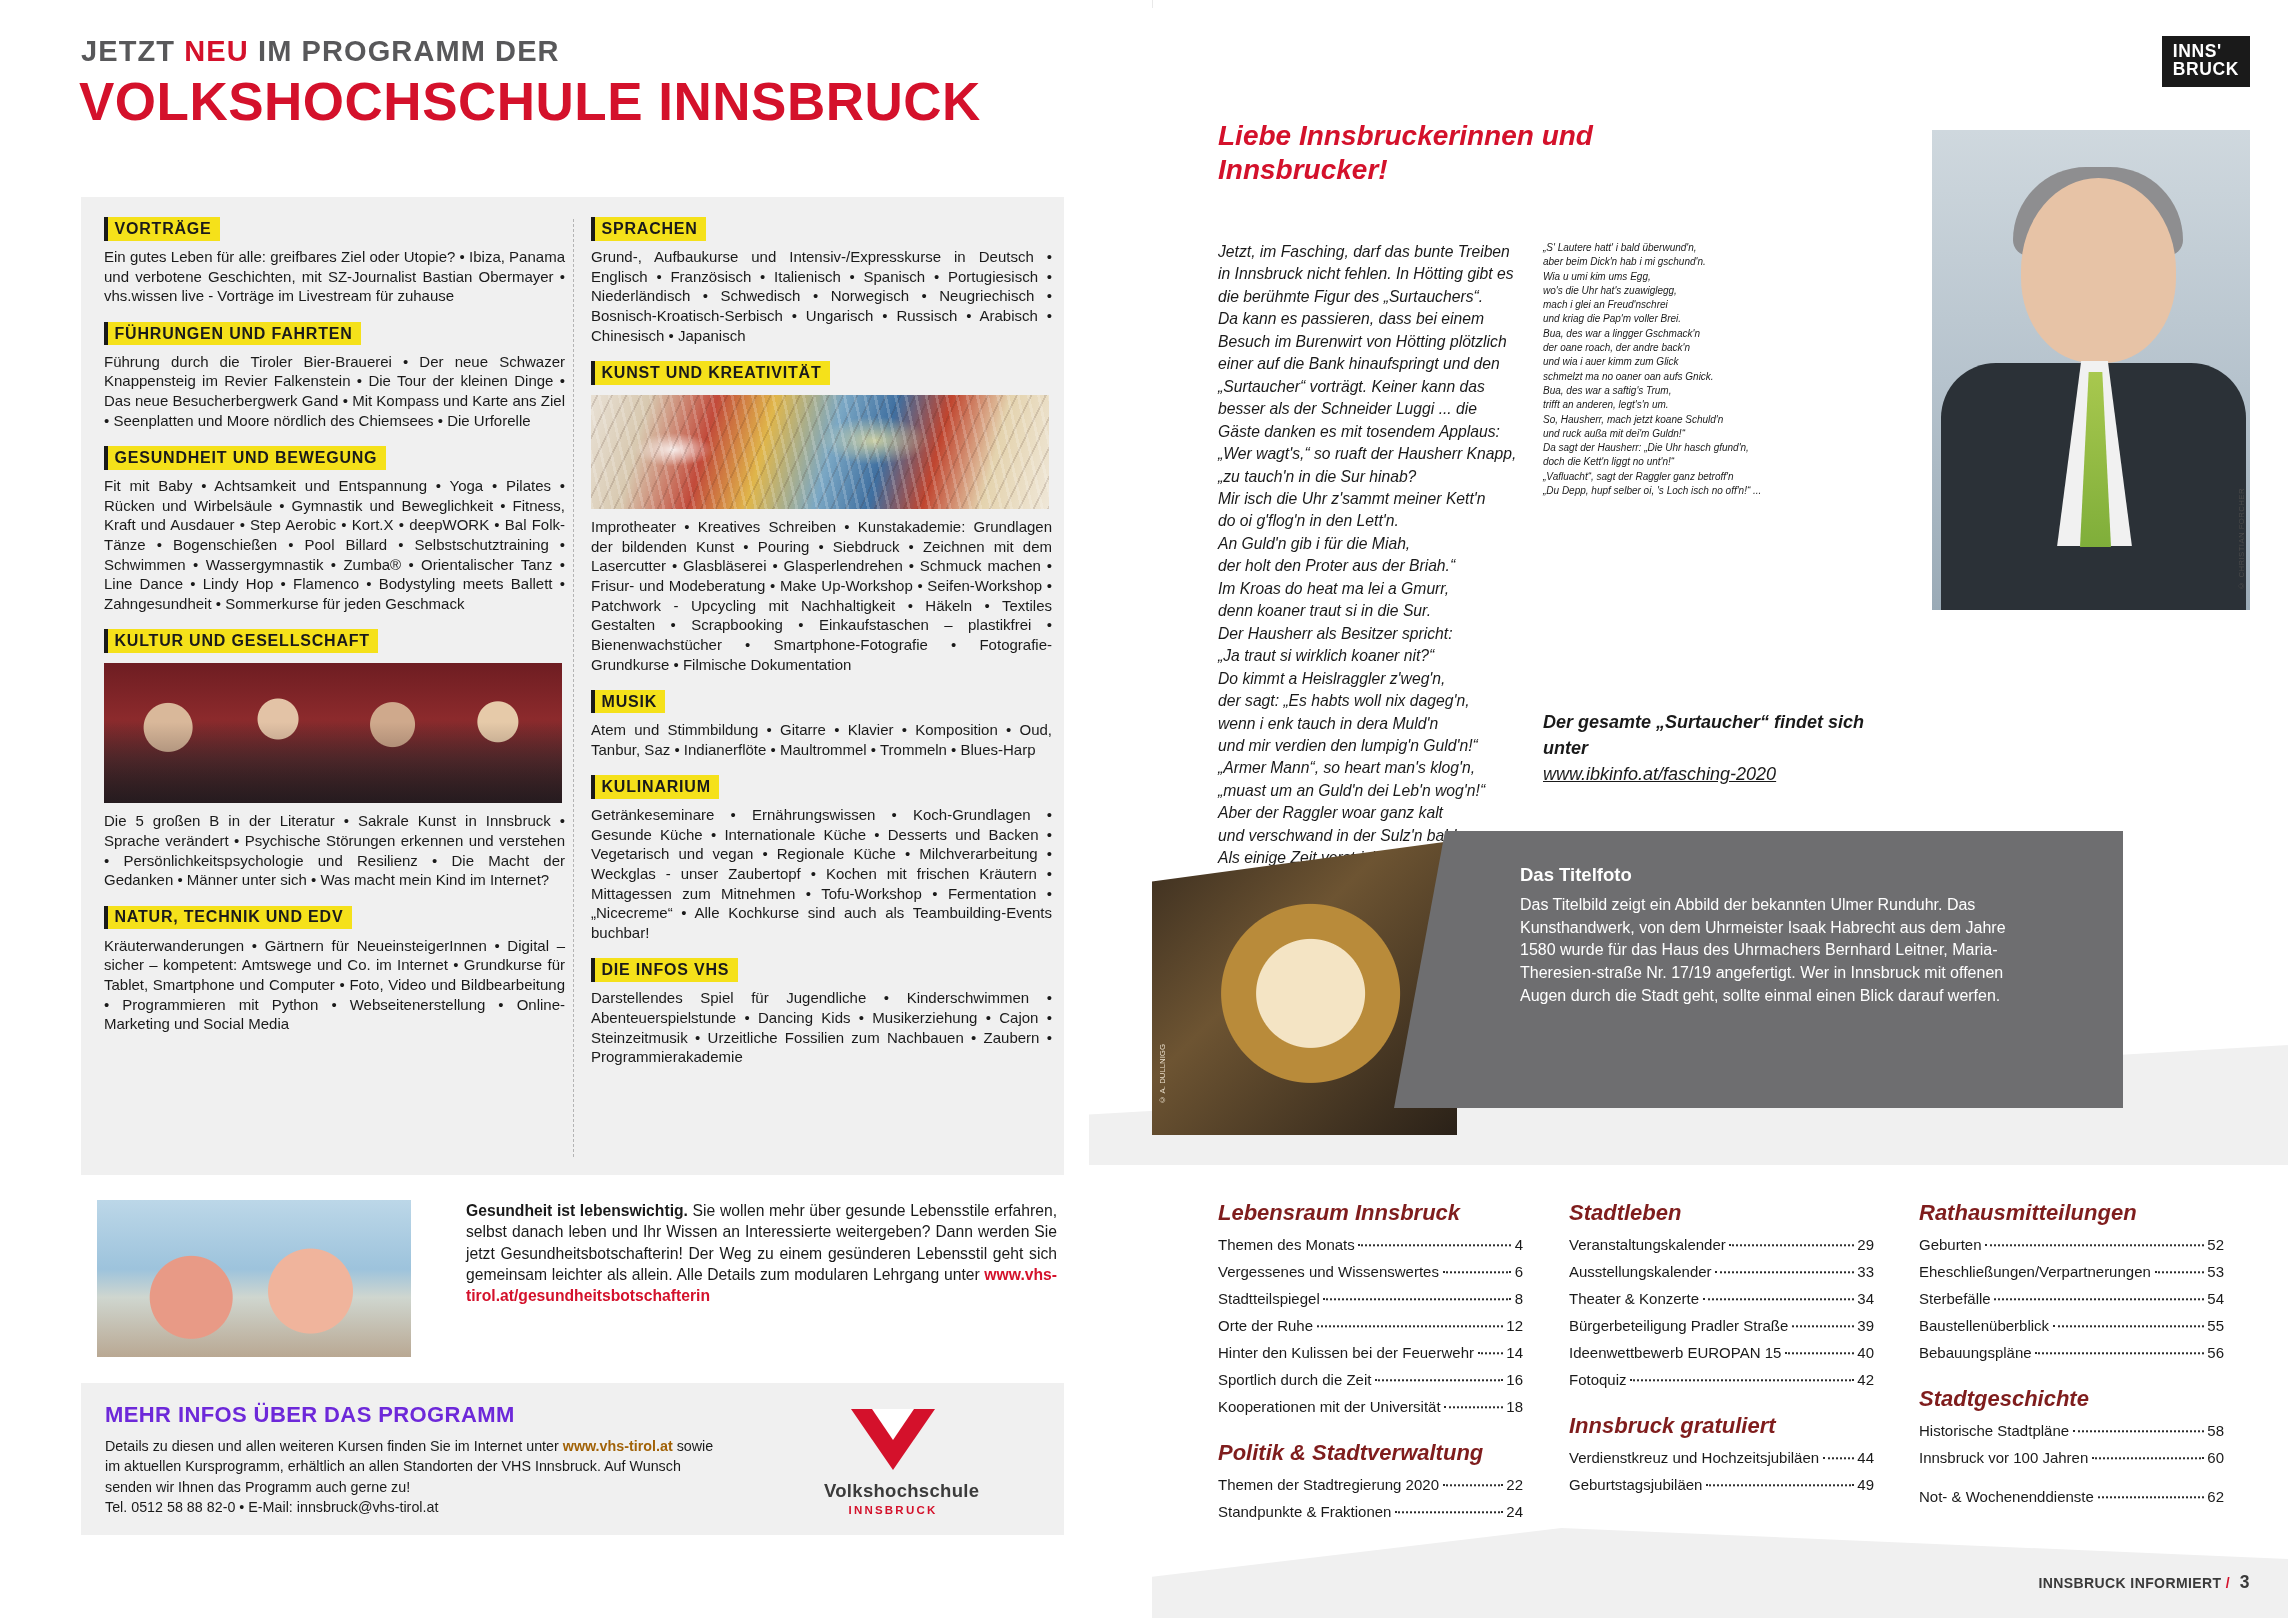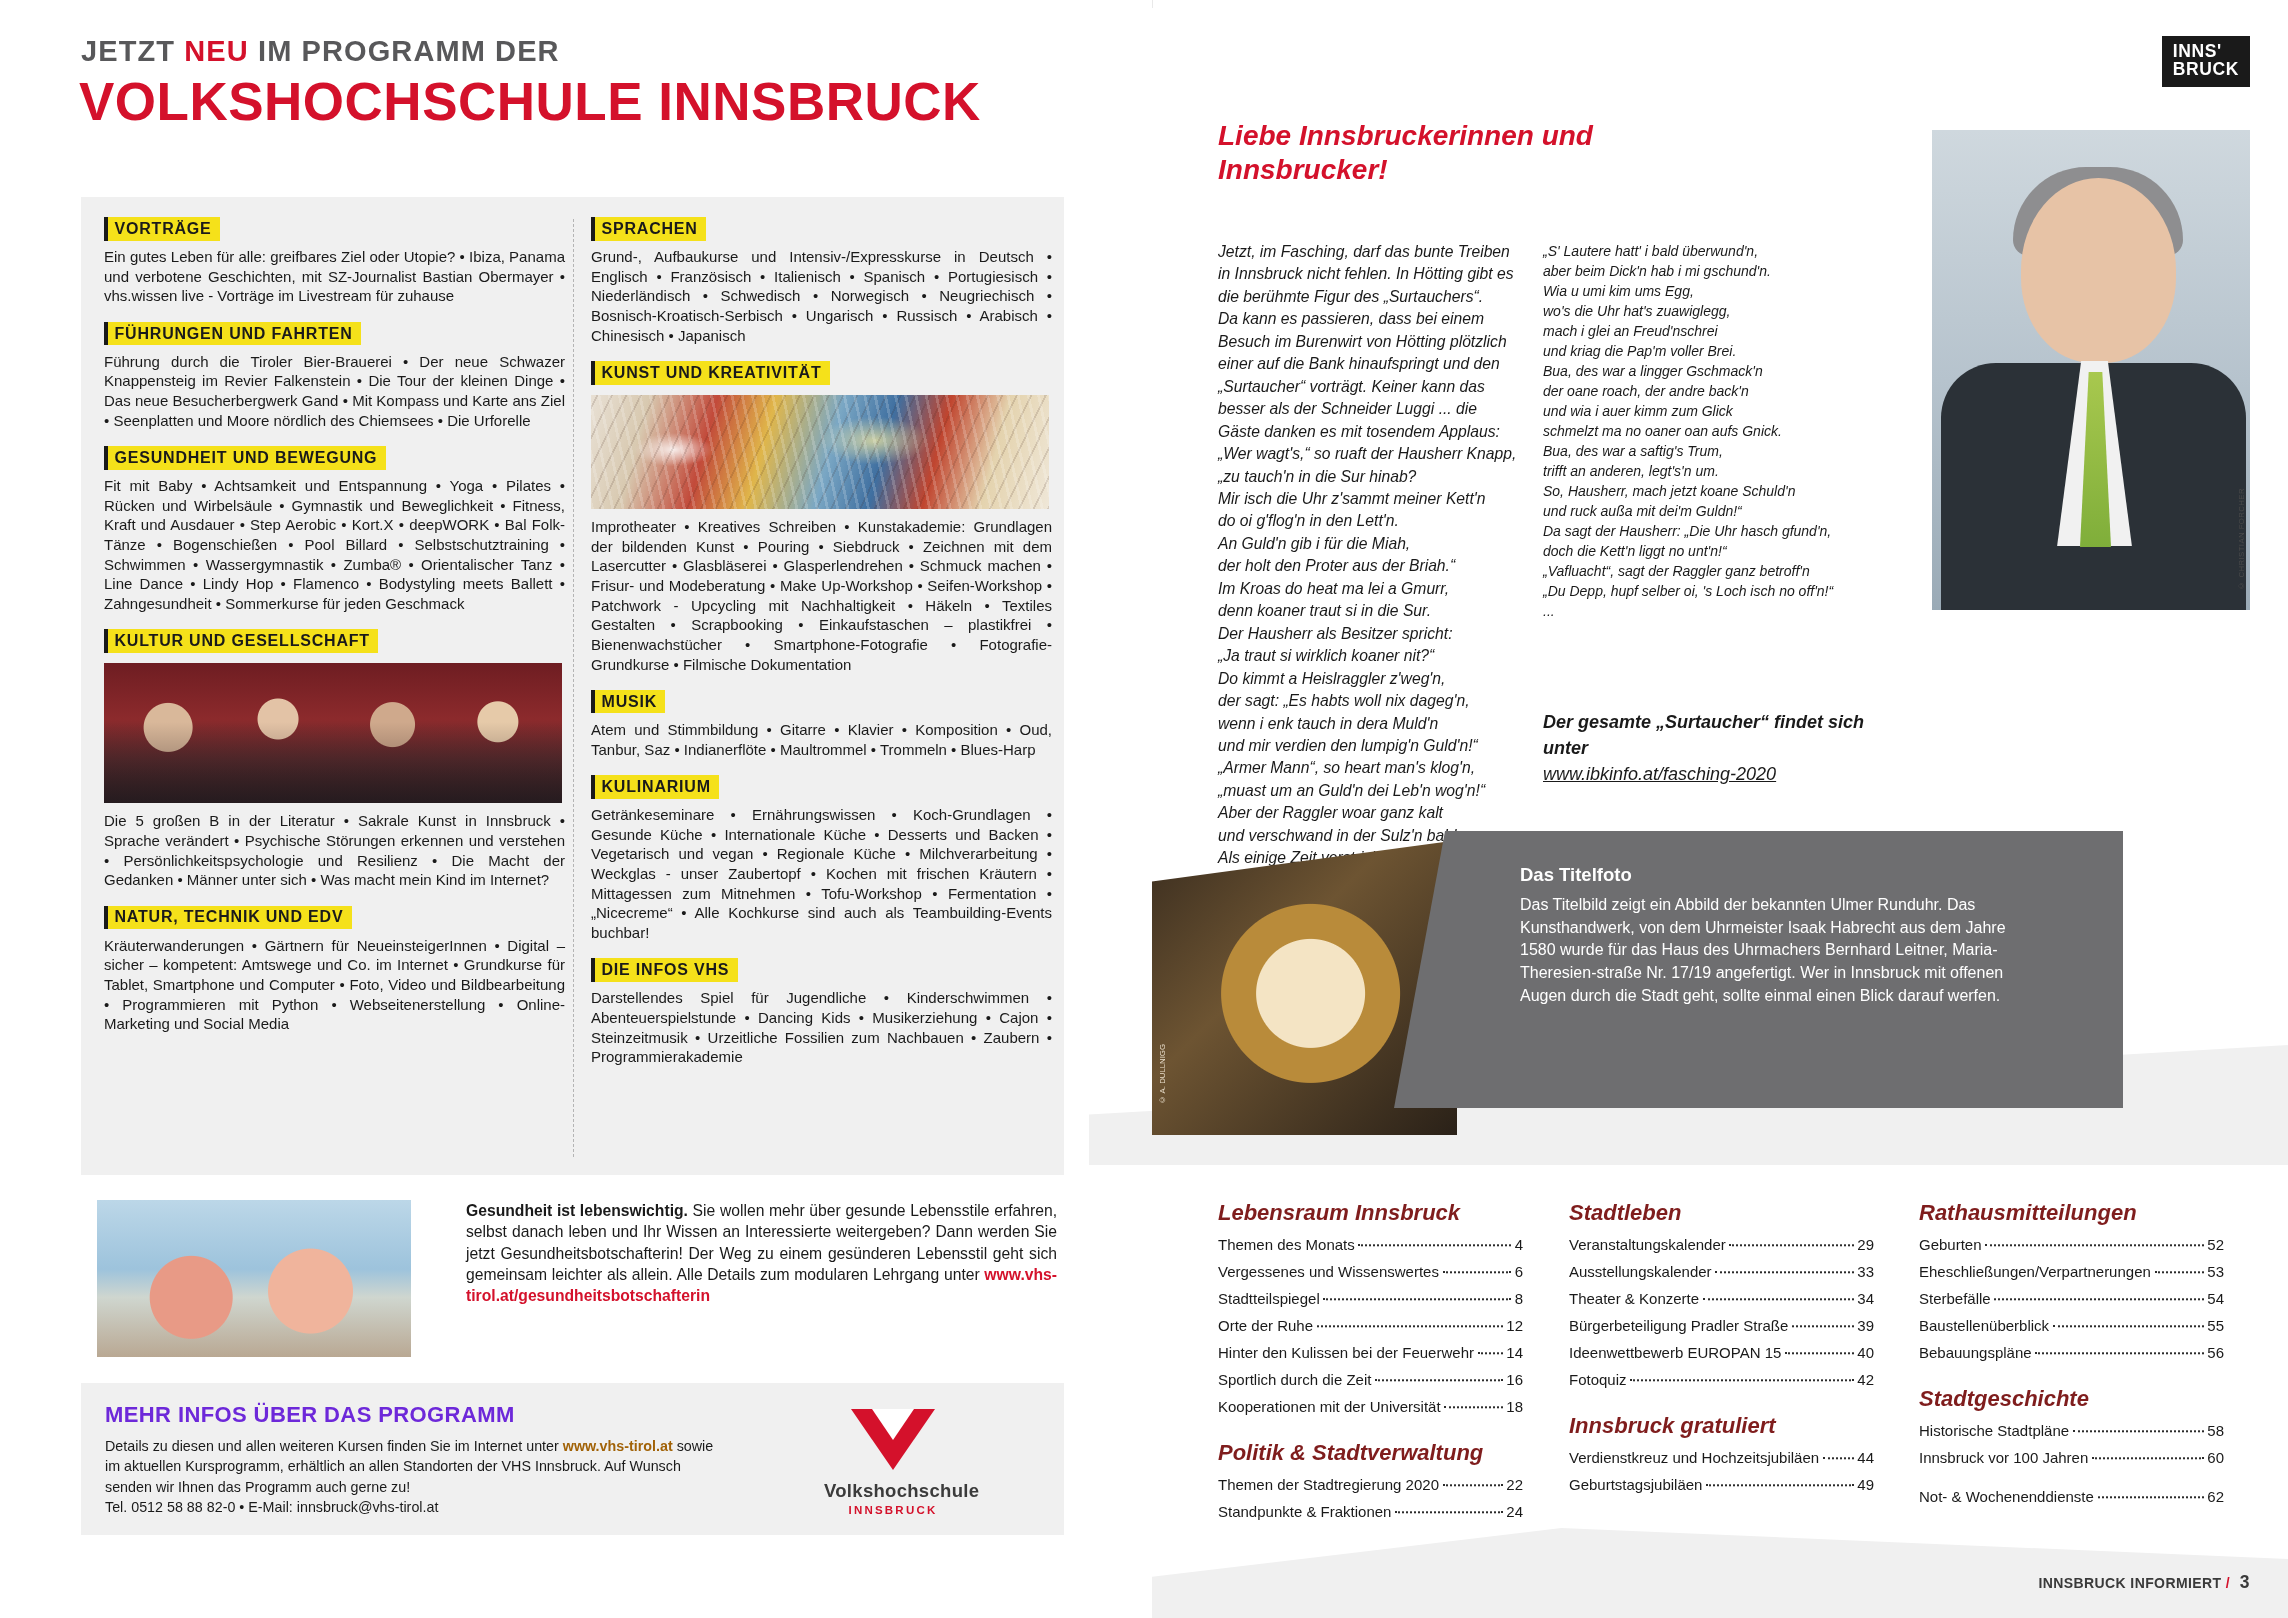--- a/index.html
+++ b/index.html
@@ -149,21 +149,21 @@
   .ed-title {
     position:absolute; left:66px; top:111px; width:397px;
     font-size:28px; font-weight:bold; font-style:italic; color:#d4112b; line-height:1.22;
   }
   .ed-col1 {
     position:absolute; left:66px; top:233px; width:300px;
     font-size:15.7px; font-style:italic; line-height:1.43;
   }
   .ed-col2 {
     position:absolute; left:391px; top:233px; width:305px;
-    font-size:14px; font-style:italic; line-height:1.43;
+    font-size:10px; font-style:italic; line-height:1.43;
   }
   .ed-link {
     position:absolute; left:391px; top:701px; width:323px;
     font-size:18px; font-style:italic; font-weight:bold; line-height:1.45;
   }
   .ed-link .u { display:block; font-weight:normal; text-decoration:underline; }
 
   
   .portrait {
     position:absolute; right:39px; top:122px; width:318px; height:480px;

